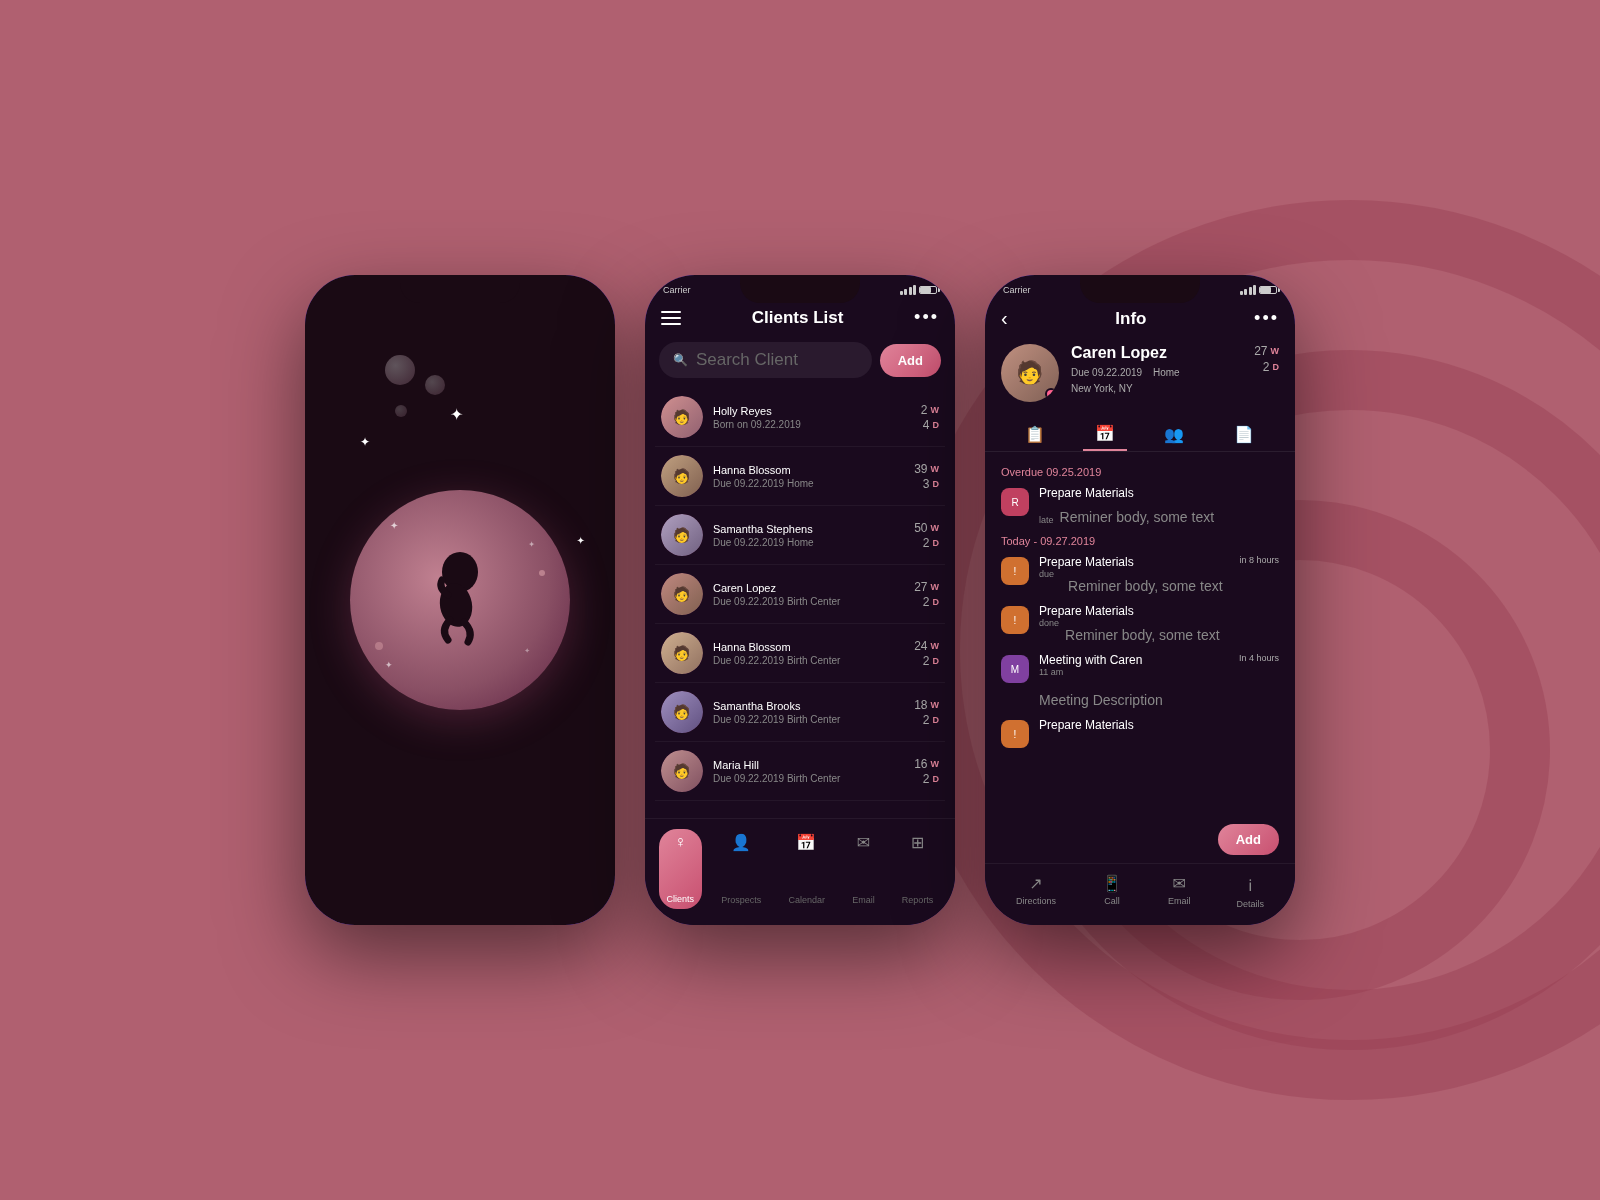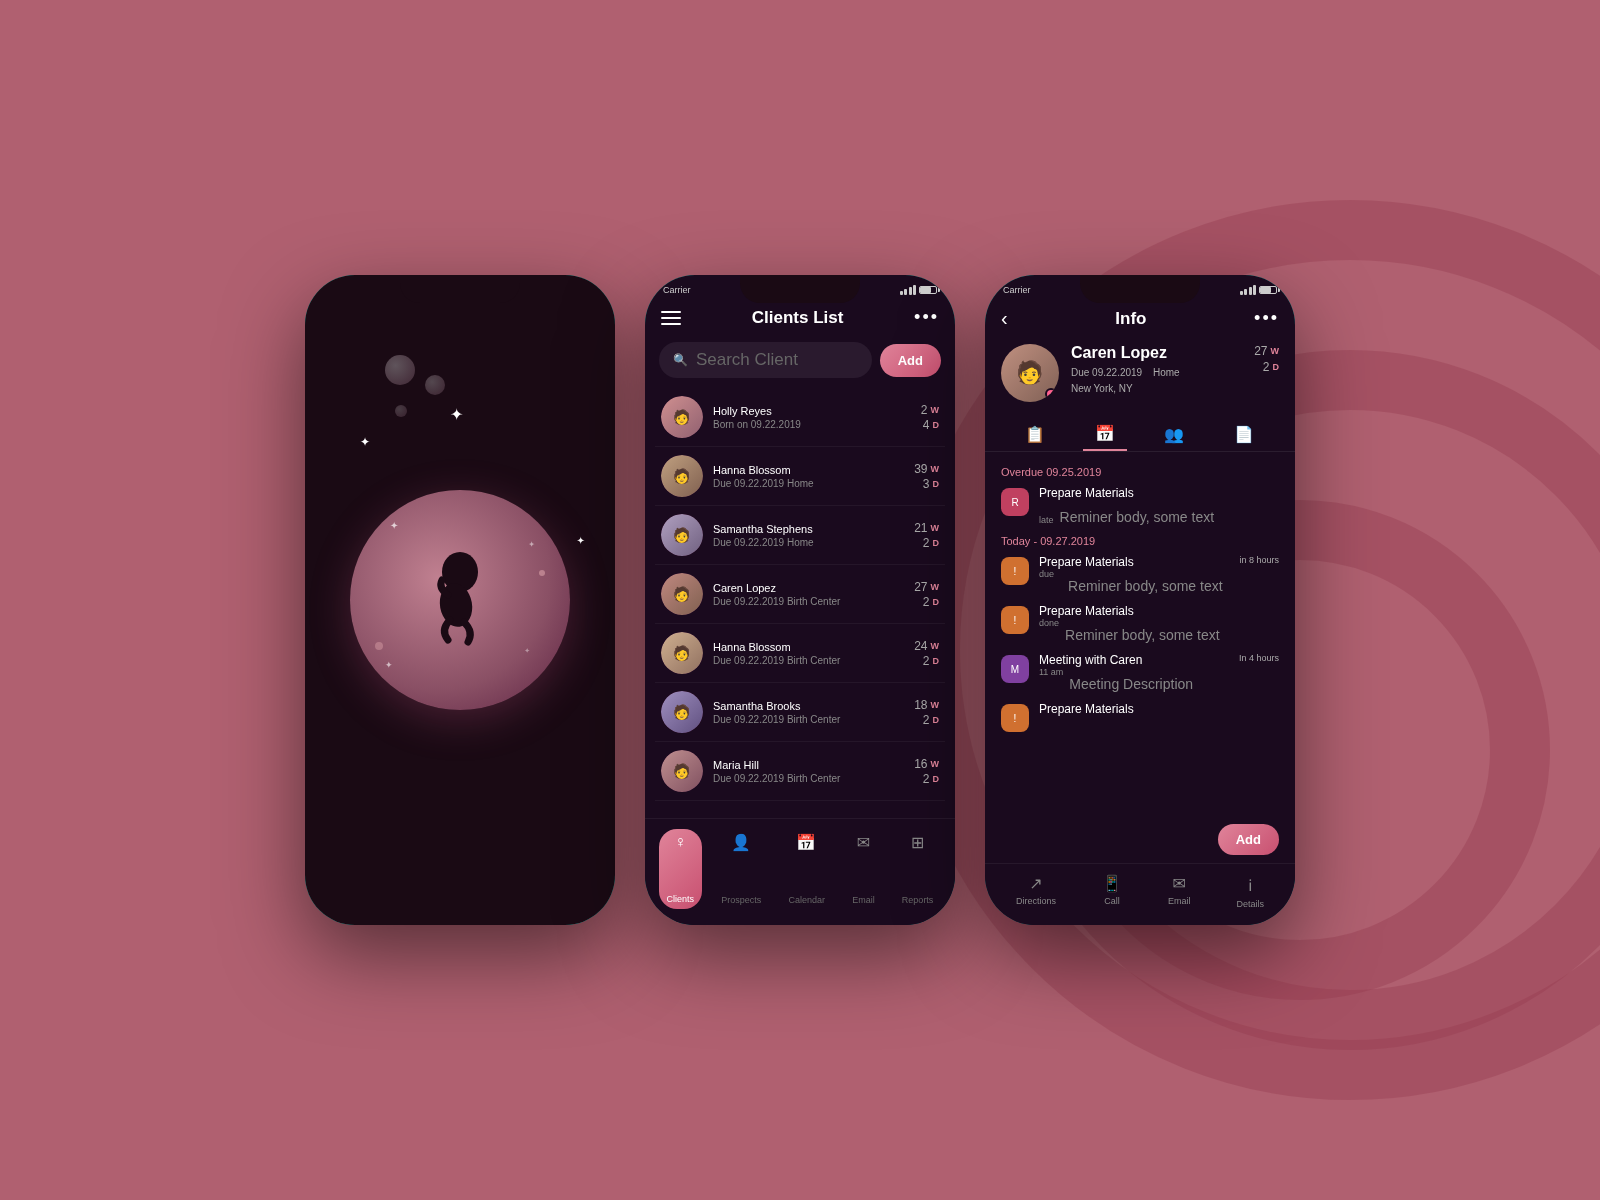--- a/index.html
+++ b/index.html
@@ -44,21 +44,21 @@
       display: flex;
       align-items: center;
       justify-content: center;
       gap: 30px;
       position: relative;
       z-index: 1;
     }
 
     
     .phone {
-      background: #14b8a6;
+      background: #8b5cf6;
       border-radius: 50px;
       position: relative;
       overflow: hidden;
       box-shadow: 0 30px 80px rgba(0,0,0,0.5);
     }
     .phone-1 {
       width: 310px;
       height: 650px;
     }
     .phone-2 {
@@ -657,21 +657,21 @@
         <div class="client-item">
           <div class="client-avatar">
             <div class="avatar-face" style="background:linear-gradient(135deg,#b0a0c0,#706080);">🧑</div>
           </div>
           <div class="client-info">
             <div class="client-name">Samantha Stephens</div>
             <div class="client-detail">Due 09.22.2019   Home</div>
           </div>
           <div class="client-stats">
             <div class="stat-item">
-              <span class="stat-num">21</span>
+              <span class="stat-num">50</span>
               <span class="stat-label">W</span>
             </div>
             <div class="stat-item">
               <span class="stat-num">2</span>
               <span class="stat-label">D</span>
             </div>
           </div>
         </div>
 
         <div class="client-item">
@@ -890,21 +890,21 @@
             </div>
           </div>
         </div>
 
         <div class="task-item">
           <div class="task-icon-box task-icon-purple">
             <span style="color:white;font-size:10px;">M</span>
           </div>
           <div class="task-body">
             <div class="task-title">Meeting with Caren</div>
-            <div style="display:flex;gap:6px;">
+            <div style="display:flex;gap:6px;flex-direction:column;">
               <span class="task-status">11 am</span>
               <span class="task-sub">Meeting Description</span>
             </div>
           </div>
           <span class="task-time">In 4 hours</span>
         </div>
 
         <div class="task-item">
           <div class="task-icon-box task-icon-orange">
             <span style="color:white;font-size:10px;">!</span>

